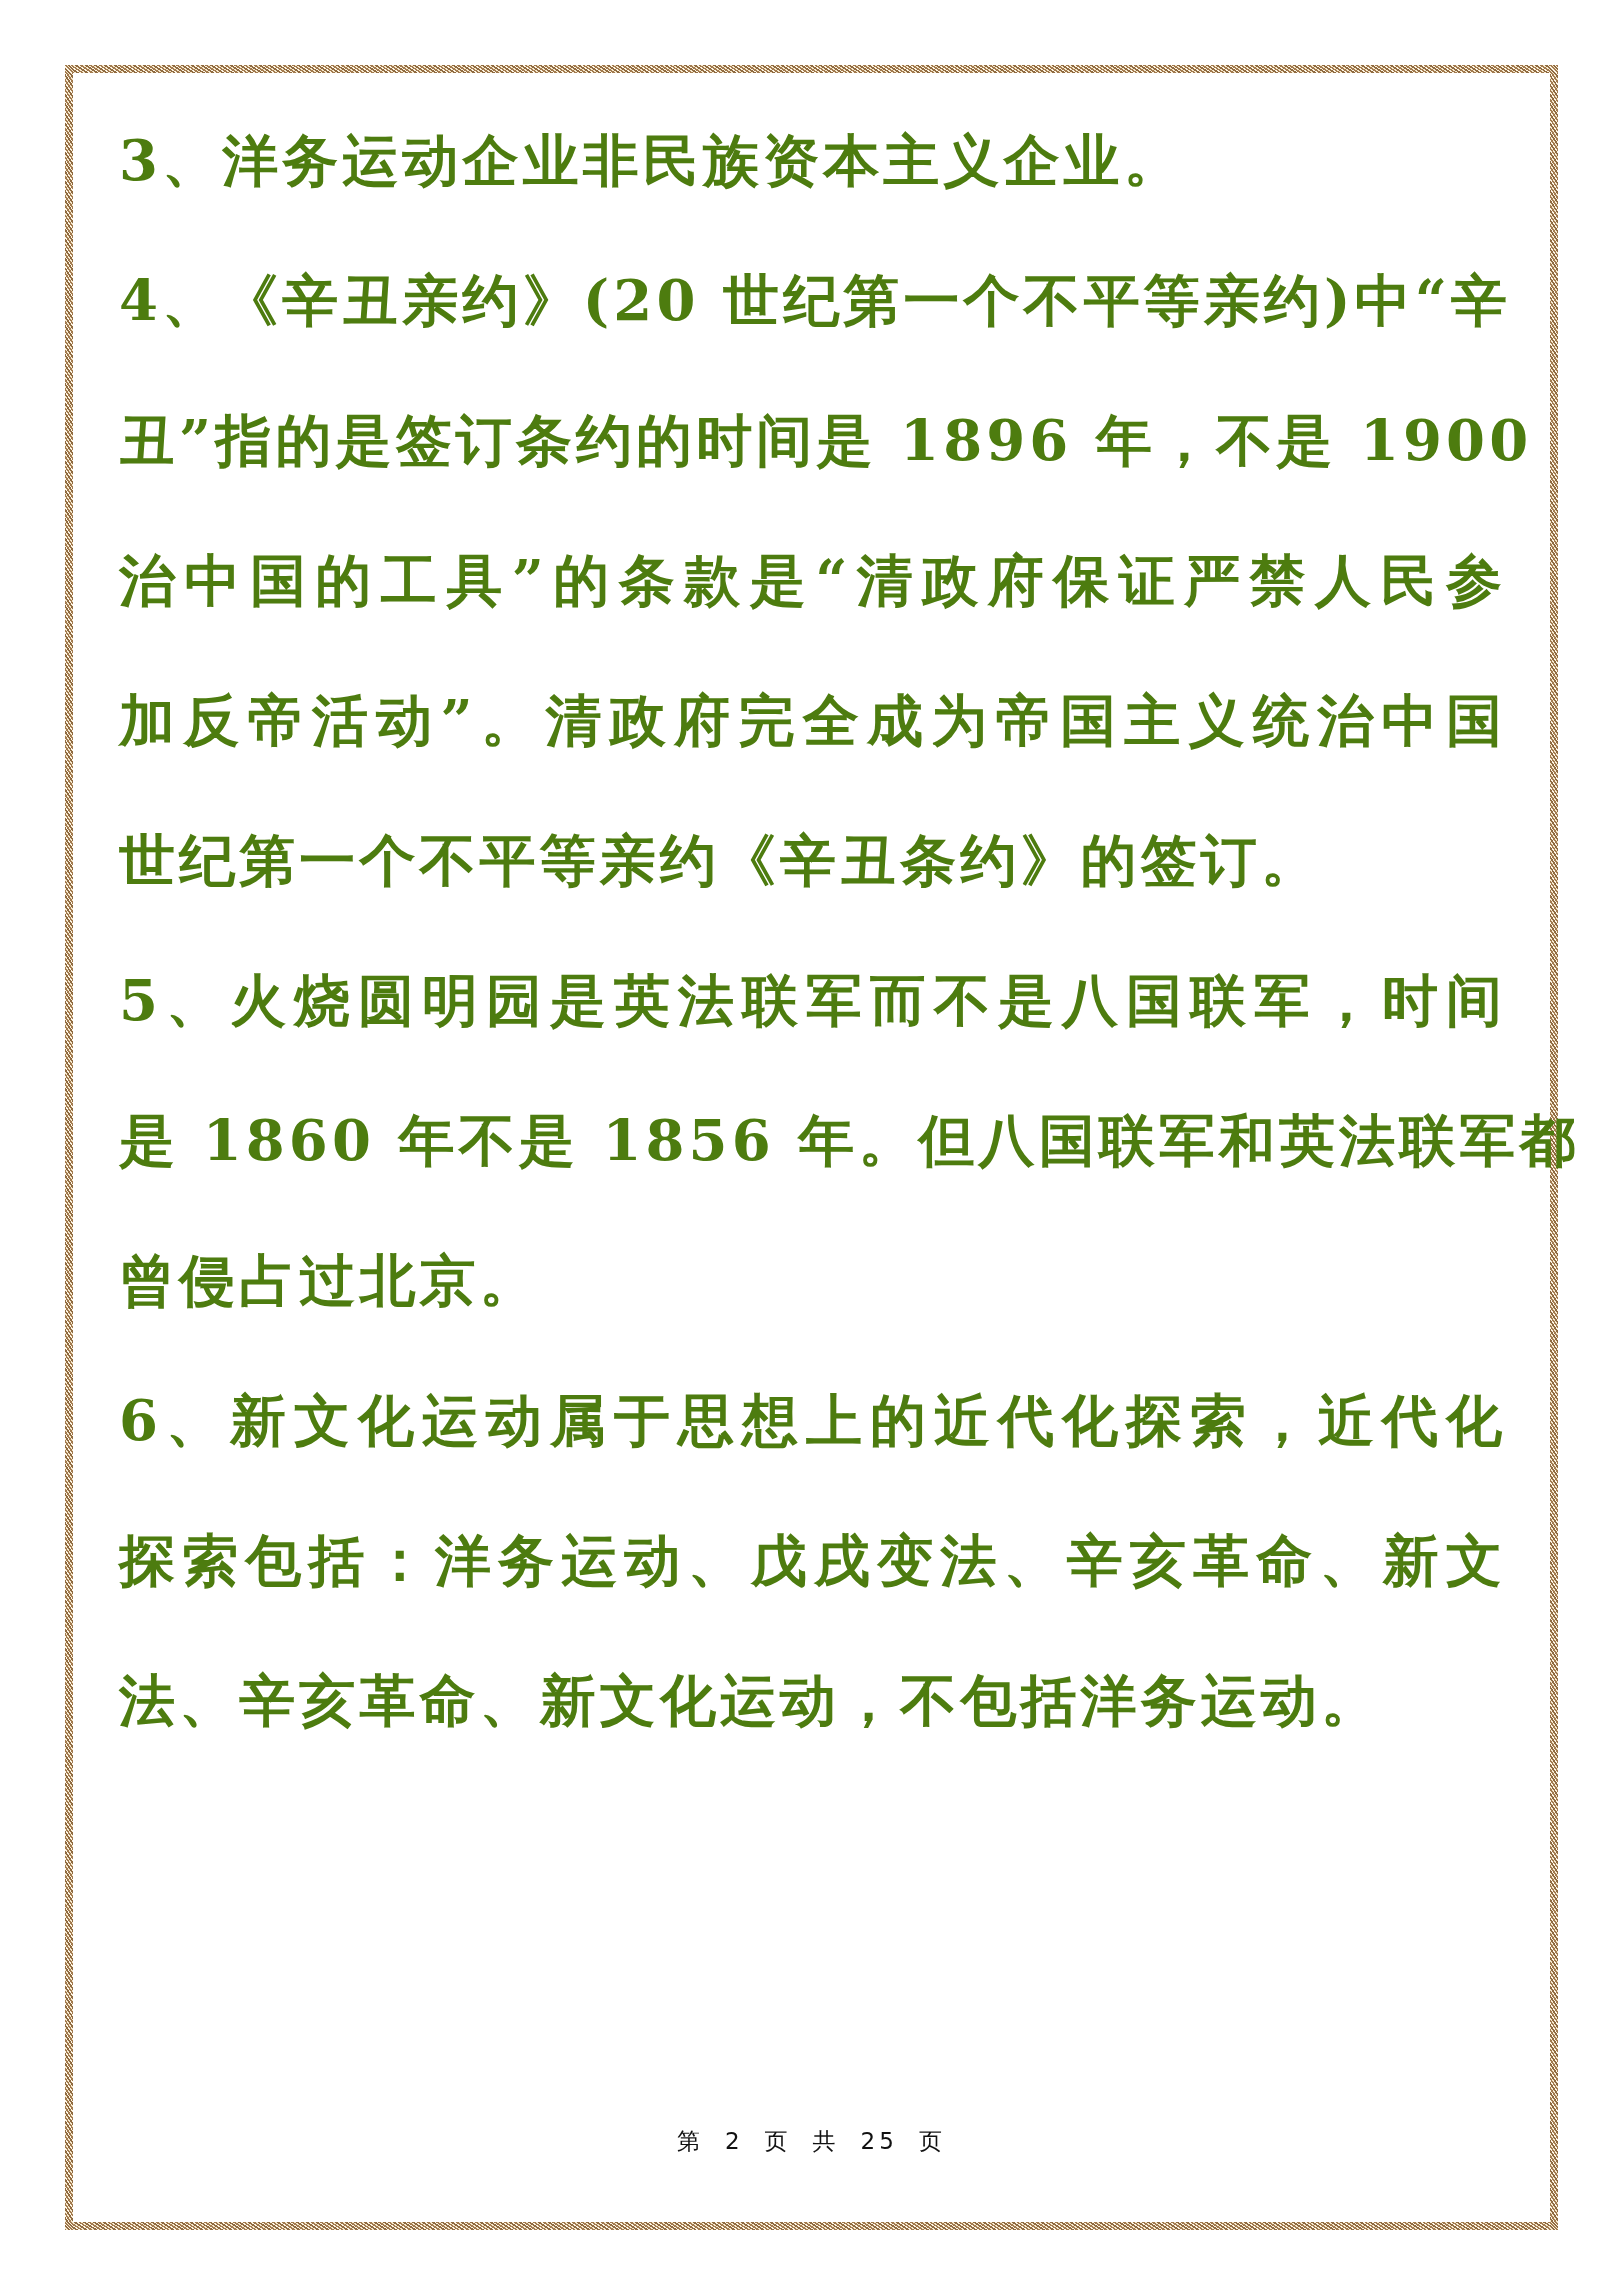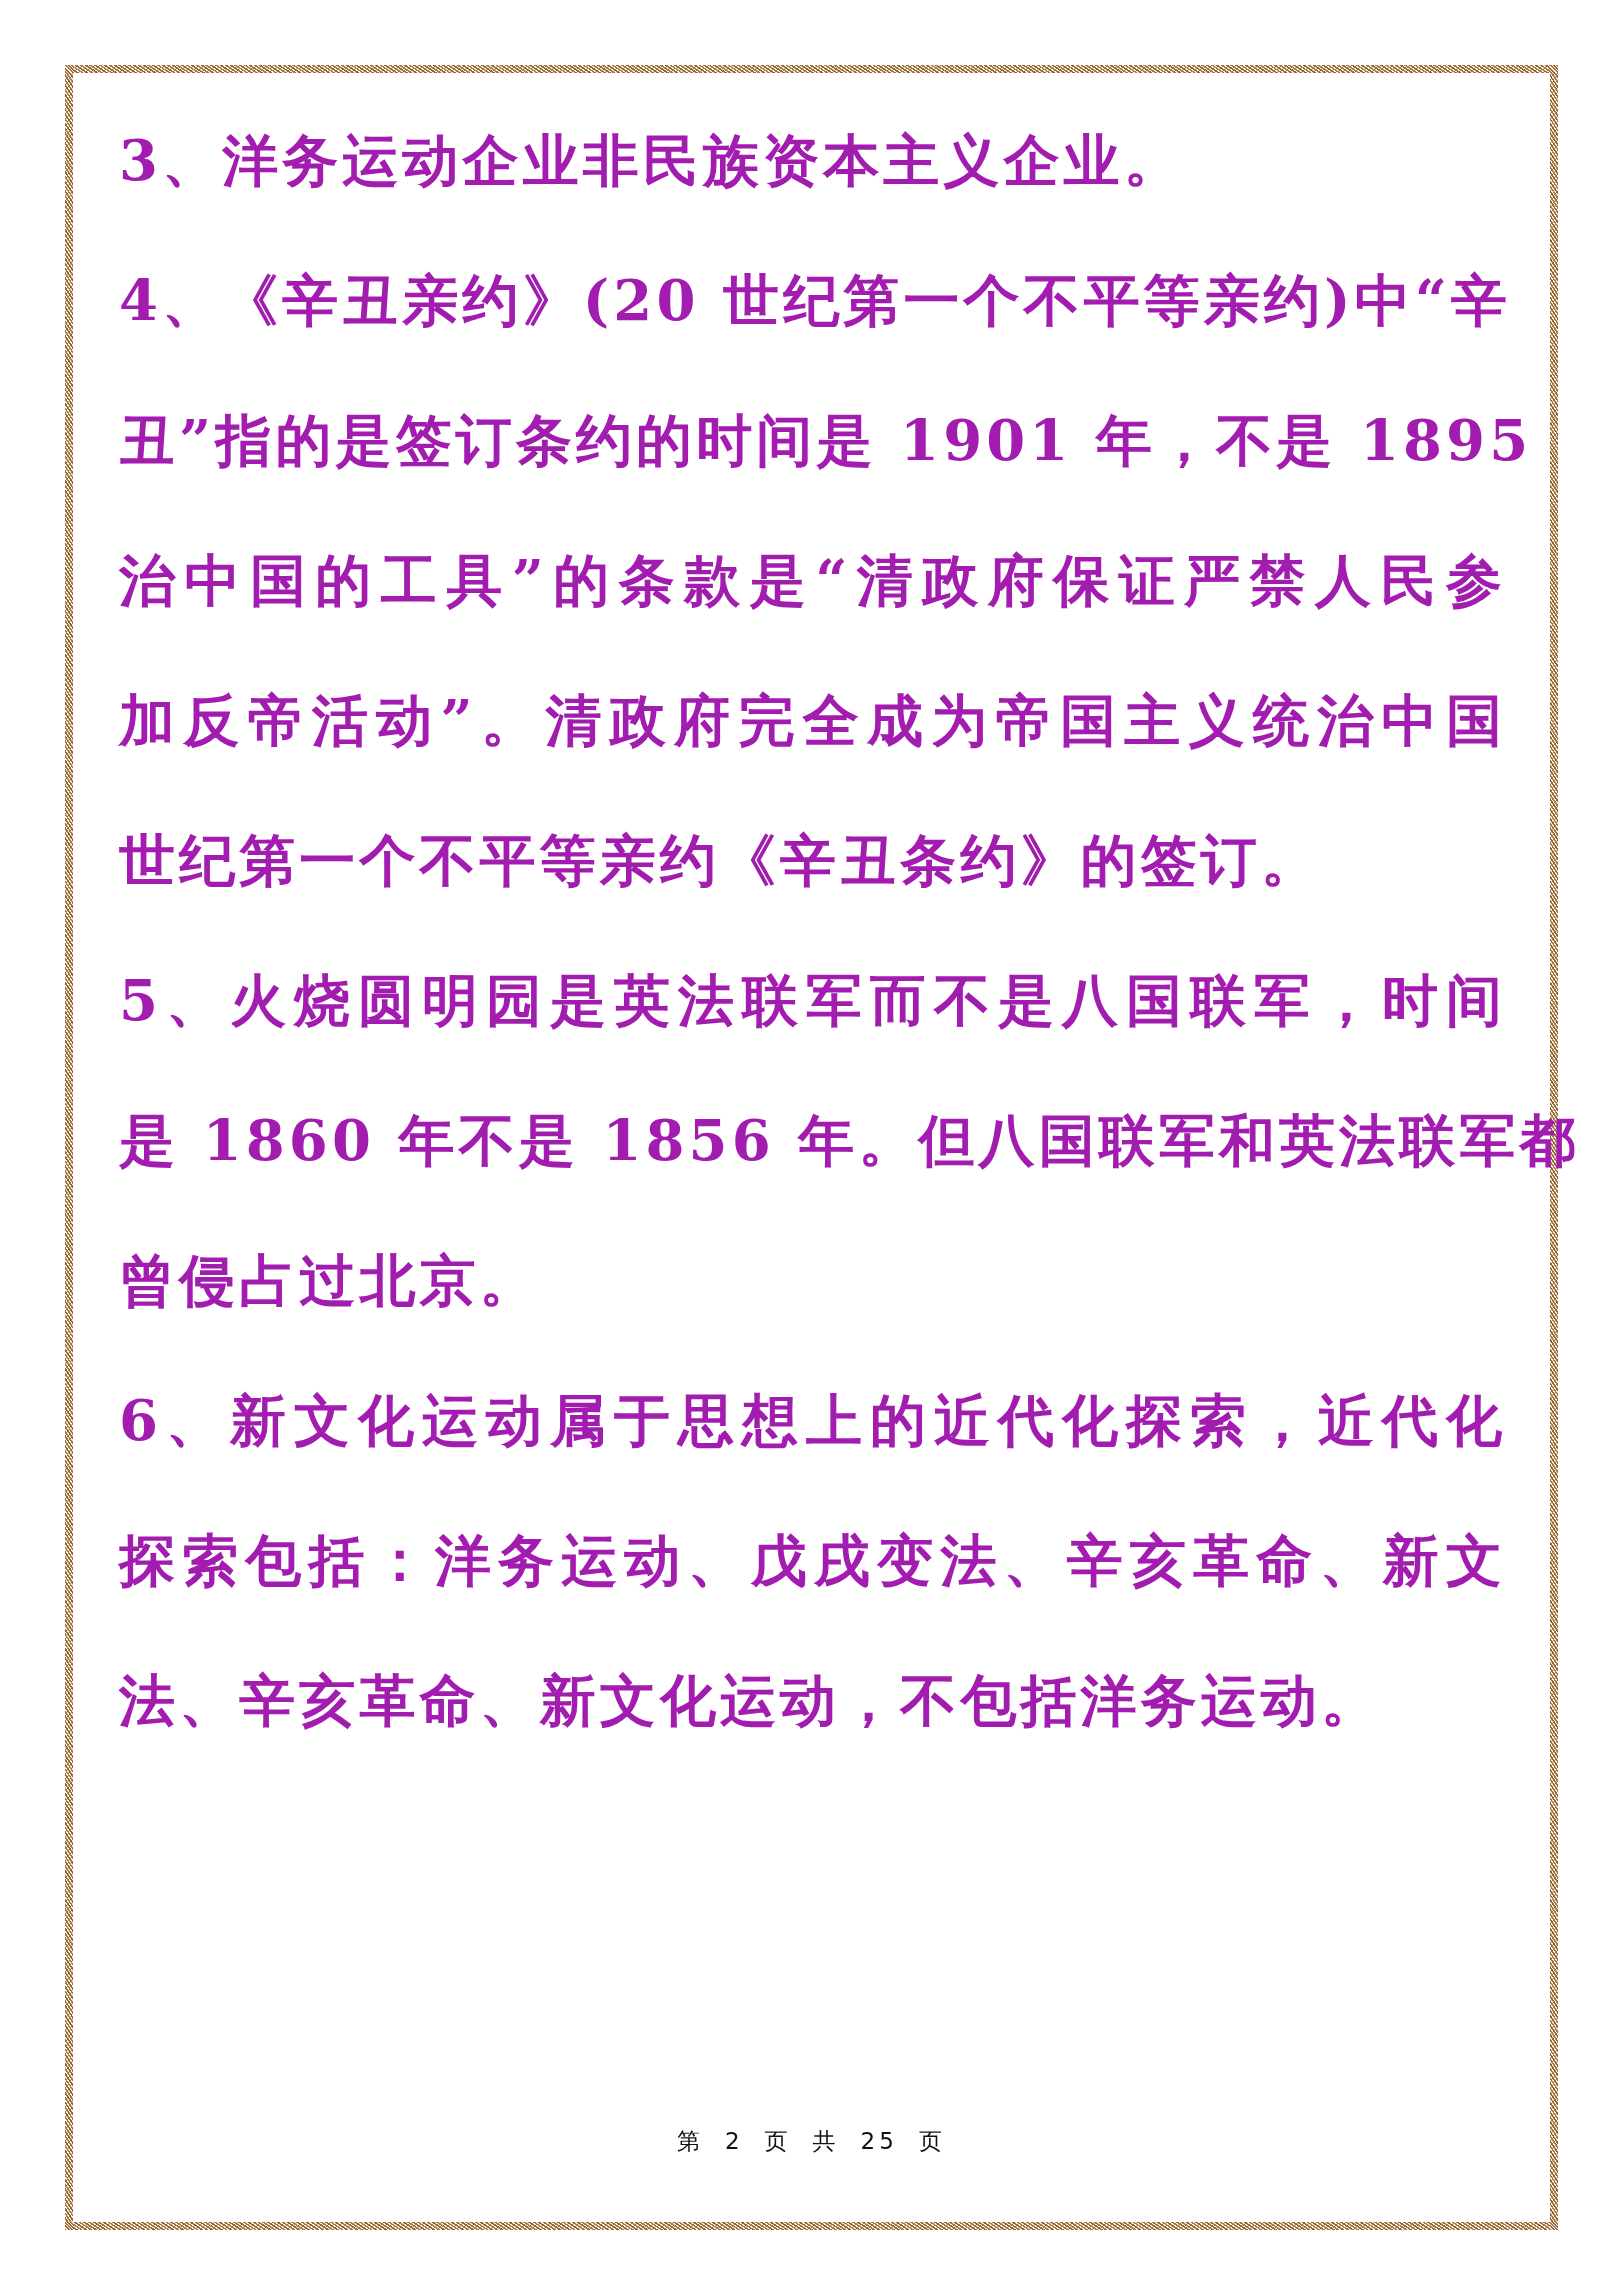--- a/index.html
+++ b/index.html
@@ -6,21 +6,21 @@
   body { width: 1623px; height: 2295px; position: relative; overflow: hidden; }
   .frame {
     position: absolute; left: 65px; top: 65px; width: 1477px; height: 2149px;
     border: 8.2px solid transparent;
     border-image: repeating-linear-gradient(45deg, #a27a4e 0 2px, #f6e8cc 2px 3.4px, #8f6a40 3.4px 5.5px, #fdf4e2 5.5px 6.8px) 12;
   }
   .content { position: absolute; left: 119px; top: 109px; width: 1387px; }
   .line {
     height: 140px; line-height: 102px;
     font-family: "DejaVu Serif", "Liberation Serif", serif;
-    font-size: 56px; color: #a21caf; font-weight: bold;
+    font-size: 56px; color: #4d7c0f; font-weight: bold;
     text-align: justify; text-align-last: justify; white-space: nowrap;
     letter-spacing: 4.1px;
   }
   .line.last { text-align-last: left; }
   .footer {
     position: absolute; left: 0; width: 1623px; top: 2126px; text-align: center;
     font-family: "DejaVu Sans", "Liberation Sans", sans-serif; font-size: 23px; color: #111;
     letter-spacing: 4.1px; word-spacing: 9.5px;
   }
 </style>
@@ -28,21 +28,21 @@
 <body>
 
 <div class="frame"></div>
 
 <div class="content">
   <div>
     <div class="line last">3、洋务运动企业非民族资本主义企业。</div>
   </div>
   <div>
     <div class="line">4、《辛丑亲约》(20 世纪第一个不平等亲约)中“辛</div>
-    <div class="line">丑”指的是签订条约的时间是 1901 年，不是 1895</div>
+    <div class="line">丑”指的是签订条约的时间是 1896 年，不是 1900</div>
     <div class="line">治中国的工具”的条款是“清政府保证严禁人民参</div>
     <div class="line">加反帝活动”。清政府完全成为帝国主义统治中国</div>
     <div class="line last">世纪第一个不平等亲约《辛丑条约》的签订。</div>
   </div>
   <div>
     <div class="line">5、火烧圆明园是英法联军而不是八国联军，时间</div>
     <div class="line">是 1860 年不是 1856 年。但八国联军和英法联军都</div>
     <div class="line last">曾侵占过北京。</div>
   </div>
   <div>

